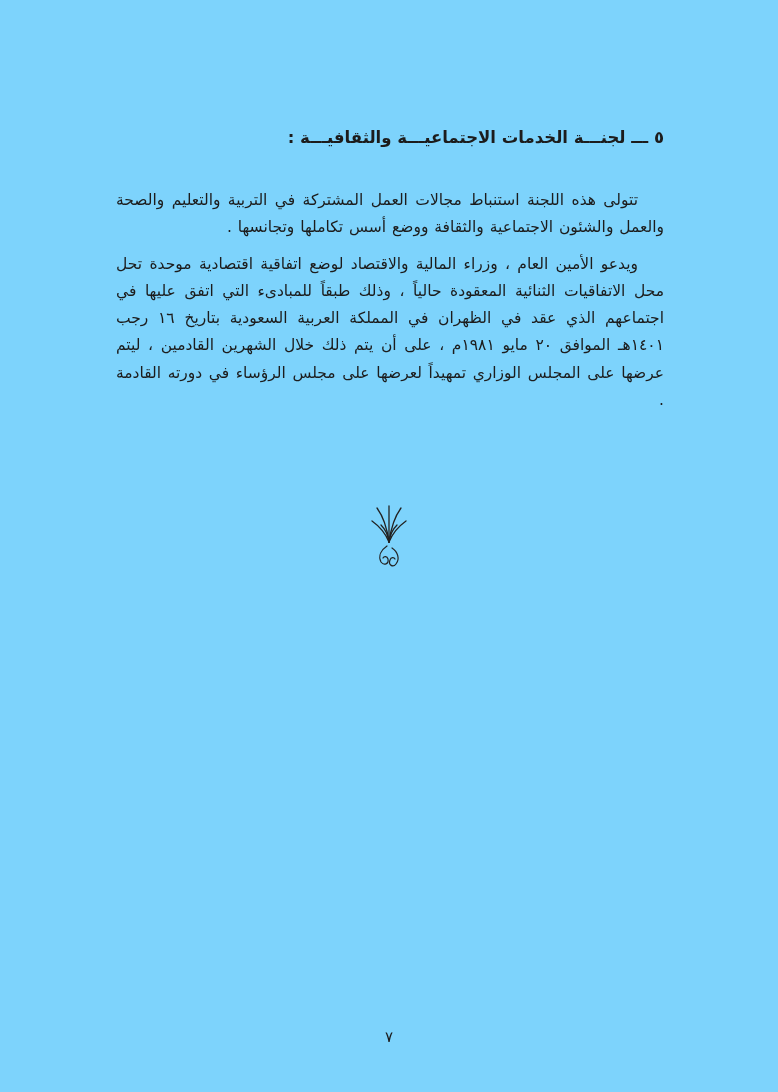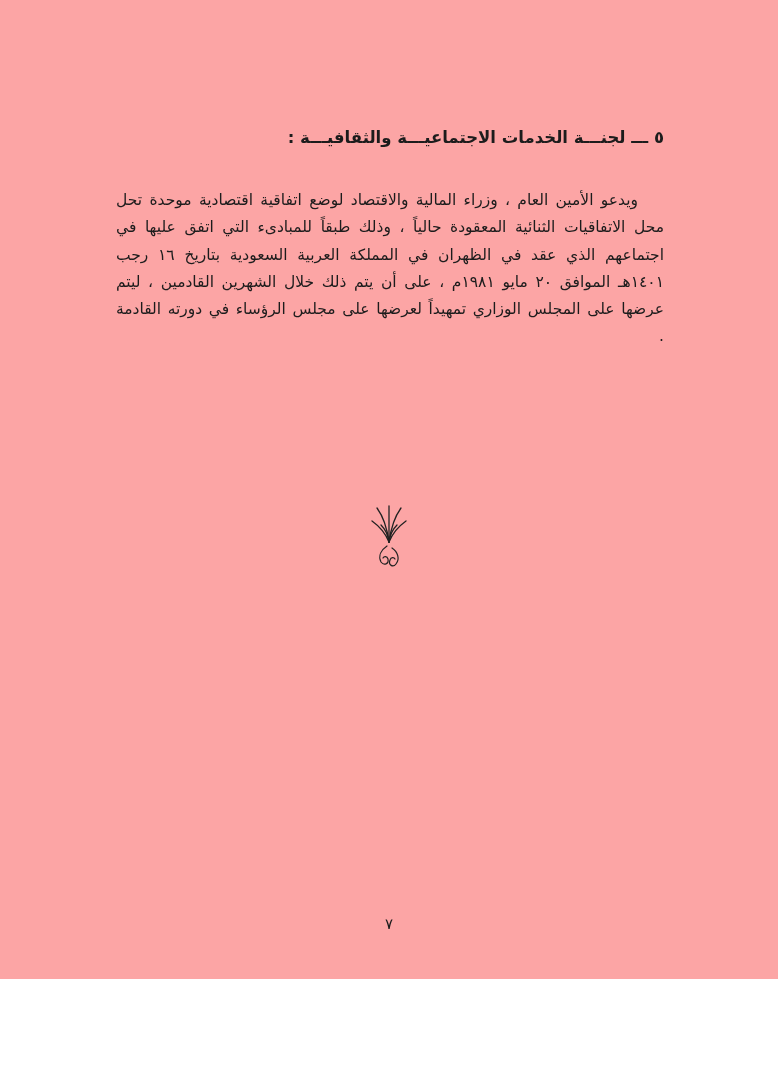--- a/index.html
+++ b/index.html
@@ -11,22 +11,22 @@
     width: 778px;
     height: 1092px;
     font-family: "DejaVu Sans", sans-serif;
     color: #1c1c1c;
     position: relative;
     overflow: hidden;
   }
   .page {
     position: relative;
     width: 778px;
-    height: 979px;
-    background: #fca5a5;
+    height: 1092px;
+    background: #7dd3fc;
   }
   .content {
     position: absolute;
     top: 128px;
     right: 114px;
     width: 548px;
     direction: rtl;
     unicode-bidi: embed;
   }
   .heading {
@@ -65,20 +65,21 @@
   }
 </style>
 </head>
 <body>
 
 <div class="page">
 
   <div class="content">
     <h1 class="heading">٥ ـــ لجنـــة الخدمات الاجتماعيـــة والثقافيـــة :</h1>
 
+    <p class="para">تتولى هذه اللجنة استنباط مجالات العمل المشتركة في التربية والتعليم والصحة والعمل والشئون الاجتماعية والثقافة ووضع أسس تكاملها وتجانسها .</p>
 
     <p class="para">ويدعو الأمين العام ، وزراء المالية والاقتصاد لوضع اتفاقية اقتصادية موحدة تحل محل الاتفاقيات الثنائية المعقودة حالياً ، وذلك طبقاً للمبادىء التي اتفق عليها في اجتماعهم الذي عقد في الظهران في المملكة العربية السعودية بتاريخ ١٦ رجب ١٤٠١هـ الموافق ٢٠ مايو ١٩٨١م ، على أن يتم ذلك خلال الشهرين القادمين ، ليتم عرضها على المجلس الوزاري تمهيداً لعرضها على مجلس الرؤساء في دورته القادمة .</p>
   </div>
 
   <div class="ornament">
     <span>
       <svg width="44" height="78" viewBox="0 0 44 78" aria-hidden="true">
         <g stroke="#222222" fill="none" stroke-width="1.3" stroke-linecap="round">
           <path d="M22 44 L22 8"></path>
           <path d="M22 44 C20 30 16 18 10 10"></path>

